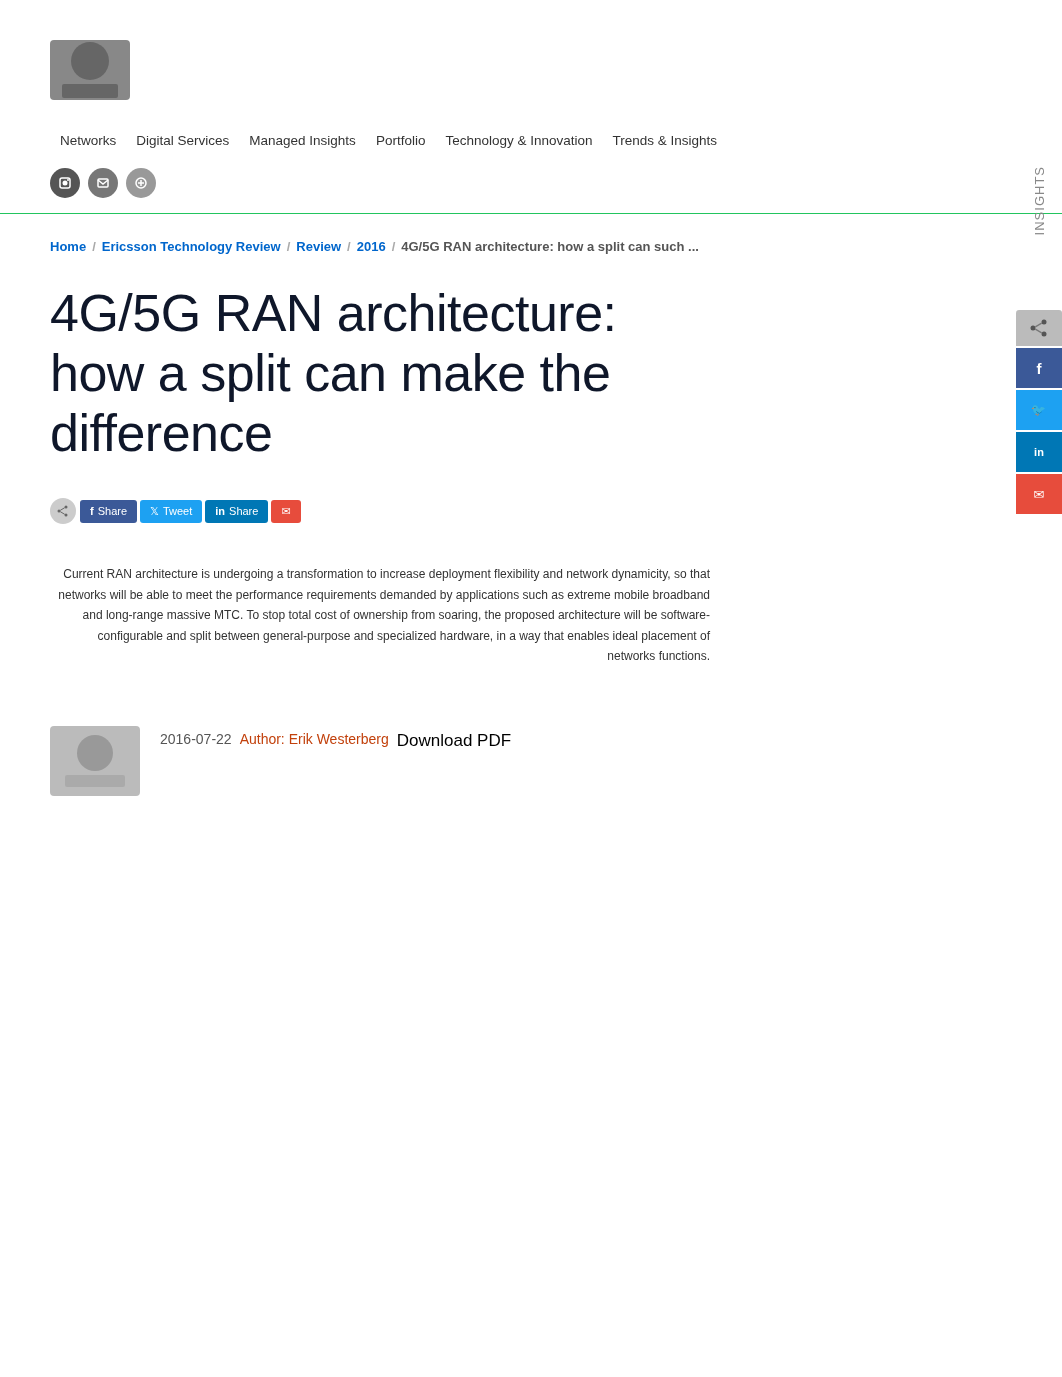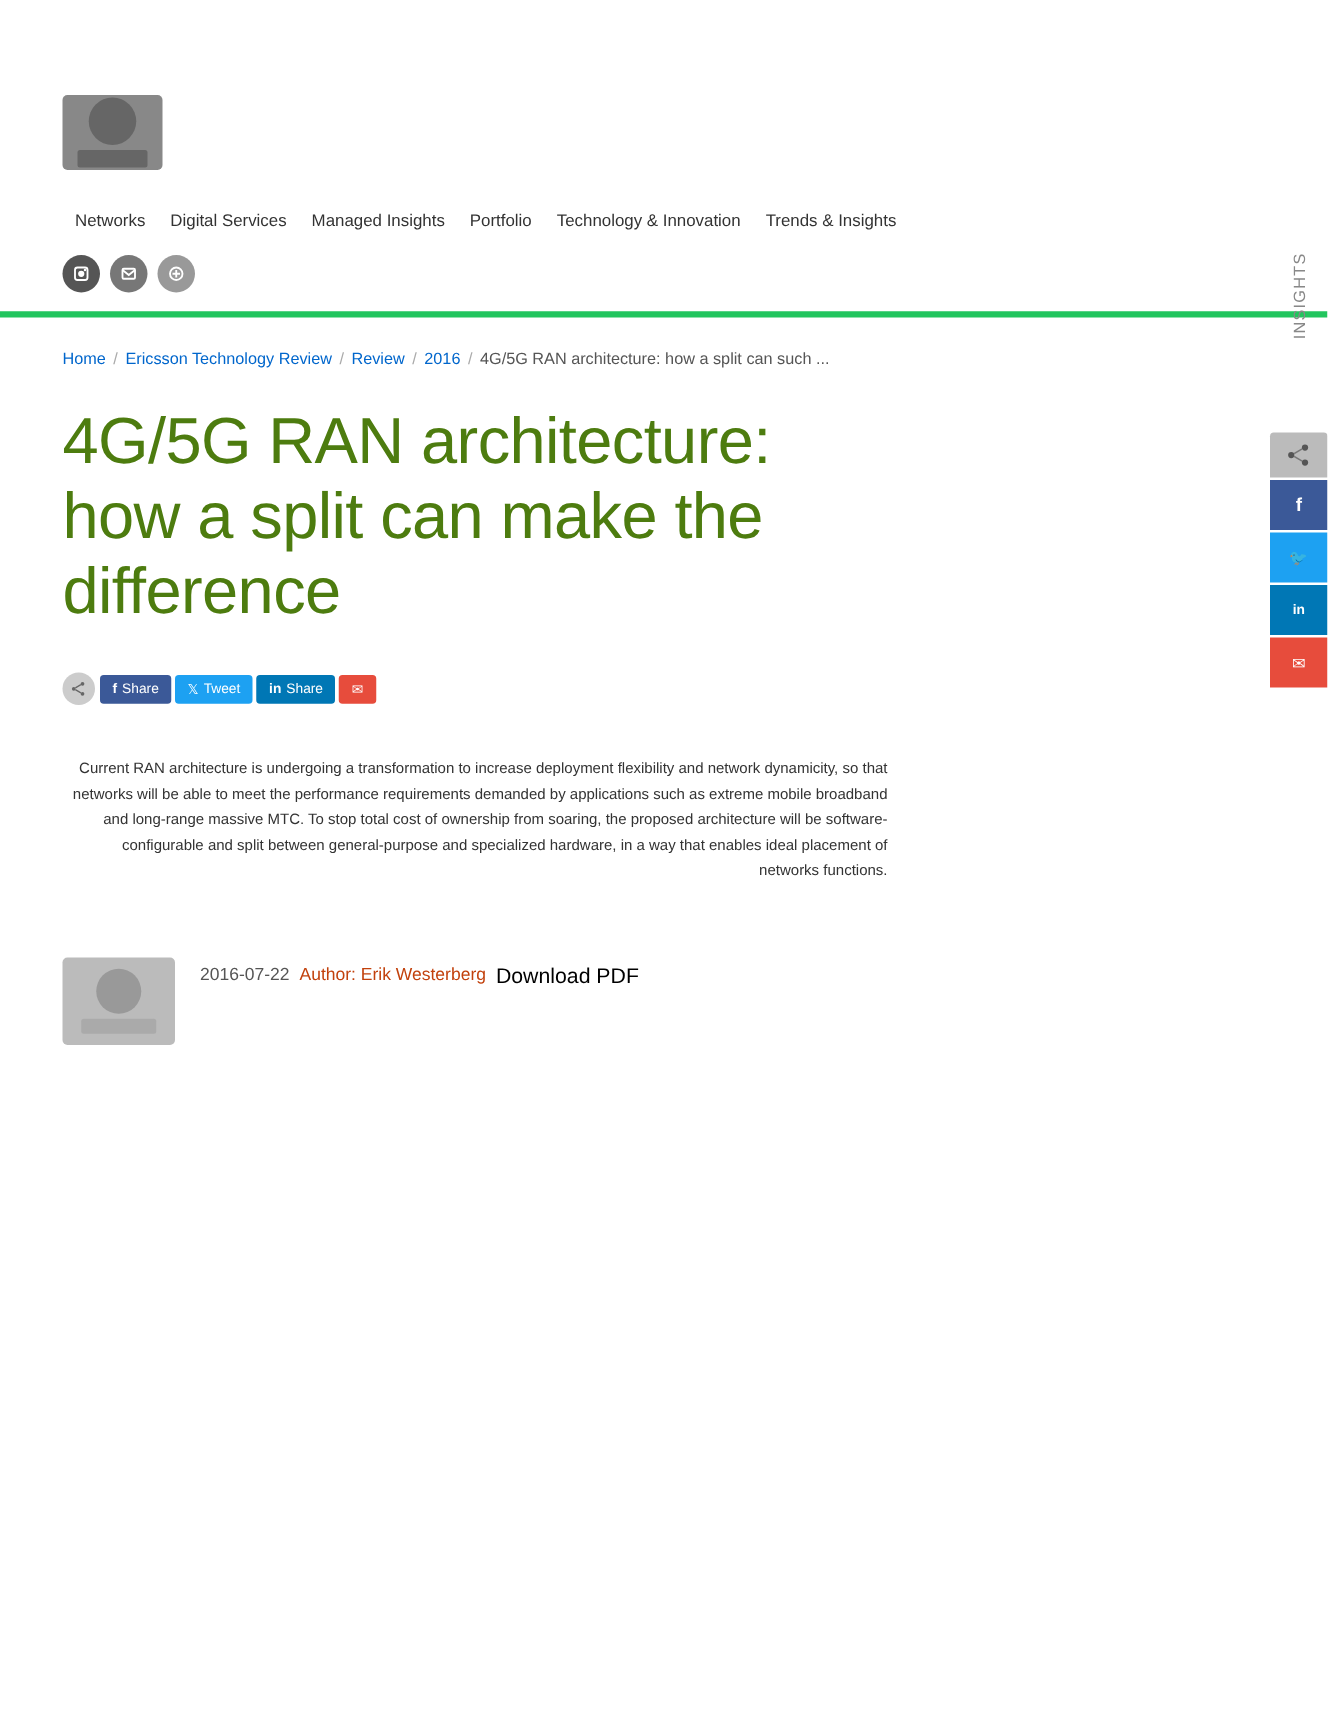--- a/index.html
+++ b/index.html
@@ -19,22 +19,21 @@
     .outer-wrapper {
       width: 1062px;
       min-height: 1377px;
       background: #fff;
       position: relative;
     }
 
     
     .header {
       padding: 20px 50px 0 50px;
-      border-bottom: 5px solid #22c55e;
-      margin-top: 36px;
+      border-bottom: 1px solid #22c55e;
     }
 
     .logo-area {
       padding: 20px 0 15px 0;
     }
 
     .logo-placeholder {
       width: 80px;
       height: 60px;
       background: #888;
@@ -87,20 +86,21 @@
       background: #777;
     }
 
     .social-icon.light {
       background: #999;
     }
 
     
     .breadcrumb-area {
       padding: 25px 50px 10px 50px;
+      font-weight: bold;
     }
 
     .breadcrumb {
       display: flex;
       align-items: center;
       flex-wrap: wrap;
       font-size: 13px;
       color: #666;
       gap: 4px;
     }
@@ -124,21 +124,21 @@
     .main-content {
       padding: 20px 50px 60px 50px;
       position: relative;
       max-width: 760px;
     }
 
     .article-title {
       font-size: 52px;
       font-weight: 300;
       line-height: 1.15;
-      color: #4d7c0f;
+      color: #0f172a;
       margin-bottom: 35px;
       letter-spacing: -0.5px;
     }
 
     
     .share-buttons-main {
       display: flex;
       align-items: center;
       gap: 4px;
       margin-bottom: 40px;

